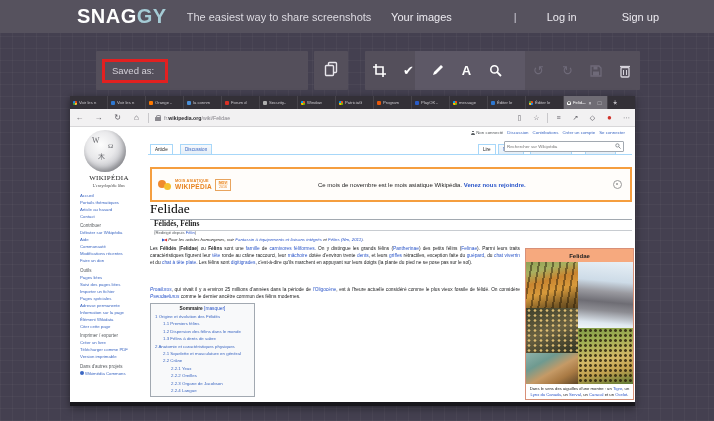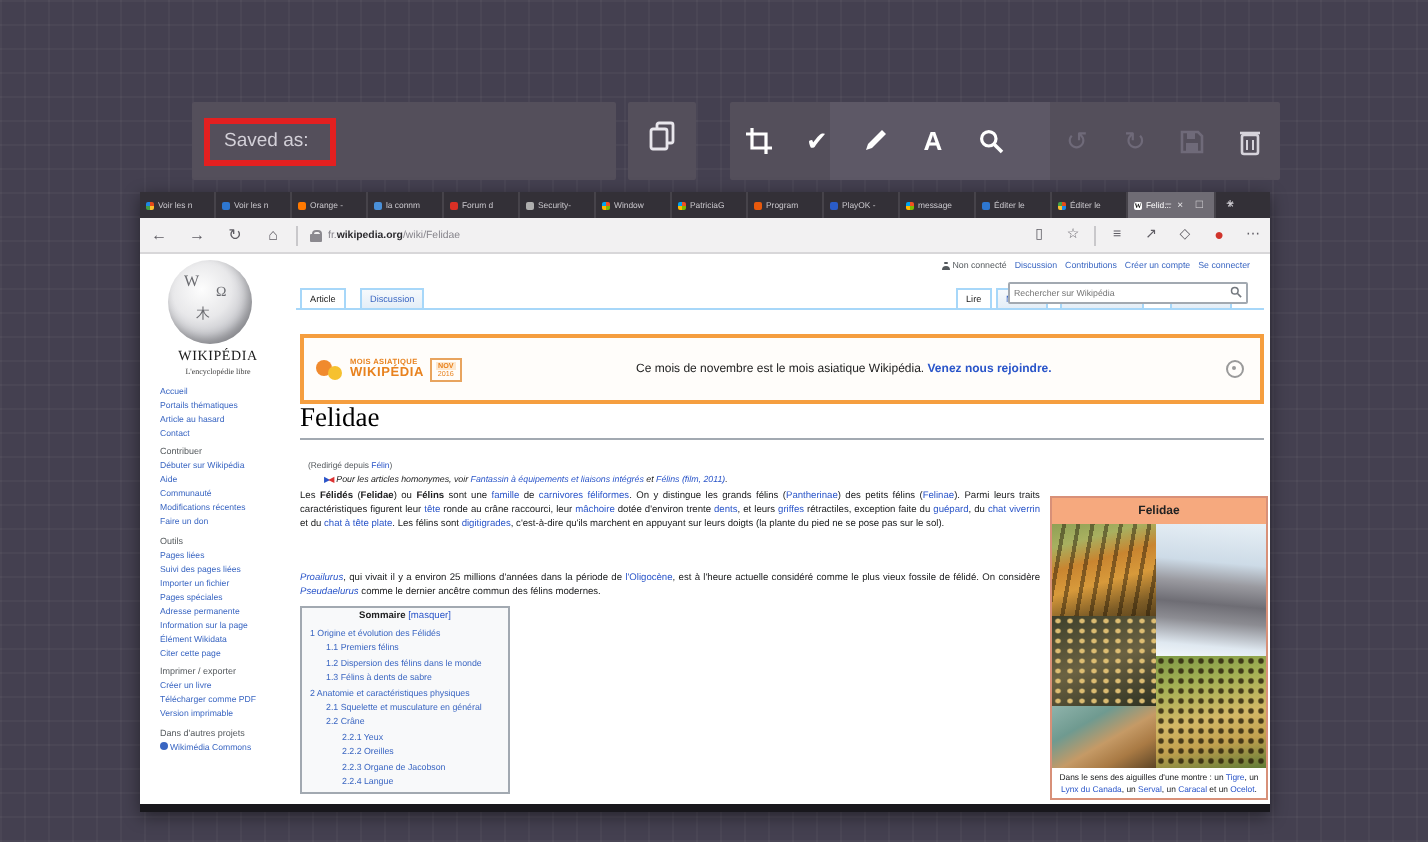--- a/index.html
+++ b/index.html
@@ -144,20 +144,30 @@
     linear-gradient(170deg,#7f9a46 0%,#a3b054 25%,#d3b866 55%,#c2a14f 75%,#5f7a35 100%);
     background-size:5px 5px,100% 100%;}
   .ibxcap{font-size:4.2px;line-height:5.6px;color:#202122;text-align:center;padding:2px 3px;}
   .taskstrip{position:absolute;left:0;right:0;bottom:0;height:4px;background:#18171c;}
 </style>
 </head>
 <body>
 
 <div class="stage">
 
+  <div class="hdr">
+    <div class="logo"><span>SNAG</span><span class="b">GY</span></div>
+    <div class="tagline">The easiest way to share screenshots</div>
+    <div class="hnav">
+      <span class="itm yi">Your images</span>
+      <span class="sep">|</span>
+      <span class="itm li">Log in</span>
+      <span class="itm su">Sign up</span>
+    </div>
+  </div>
 
   <div class="tbrow">
     <div class="tbox savedbox">
       <div class="redrect">
         <span class="savedlab">Saved as:</span>
       </div>
     </div>
     <div class="tbox copybox">
       <span>
         <svg width="15" height="16" viewBox="0 0 15 16">
@@ -395,20 +405,21 @@
             <span class="bnbadge">
               <div class="t">NOV</div>
               <div class="y">2016</div>
             </span>
           </div>
           <div class="bnmsg"><span>Ce mois de novembre est le mois asiatique Wikipédia. </span><span class="bl">Venez nous rejoindre.</span></div>
           <span class="bngear"></span>
         </div>
 
         <div class="atitle">Felidae</div>
+        <div class="asub">Félidés, Félins</div>
         <div class="aredir"><span>(Redirigé depuis </span><span class="lnk">Félin</span><span>)</span></div>
         <div class="ahat"><span class="harrow"><span class="a1">▶</span><span class="a2">◀</span></span><span><span>Pour les articles homonymes, voir </span><span class="lnk">Fantassin à équipements et liaisons intégrés</span><span> et </span><span class="lnk">Félins (film, 2011)</span><span>.</span></span></div>
 
         <div class="para p1"><span>Les </span><span class="b">Félidés</span><span> (</span><span class="b">Felidae</span><span>) ou </span><span class="b">Félins</span><span> sont une </span><span class="lnk">famille</span><span> de </span><span class="lnk">carnivores</span><span> </span><span class="lnk">féliformes</span><span>. On y distingue les grands félins (</span><span class="lnk">Pantherinae</span><span>) des petits félins (</span><span class="lnk">Felinae</span><span>). Parmi leurs traits caractéristiques figurent leur </span><span class="lnk">tête</span><span> ronde au crâne raccourci, leur </span><span class="lnk">mâchoire</span><span> dotée d'environ trente </span><span class="lnk">dents</span><span>, et leurs </span><span class="lnk">griffes</span><span> rétractiles, exception faite du </span><span class="lnk">guépard</span><span>, du </span><span class="lnk">chat viverrin</span><span> et du </span><span class="lnk">chat à tête plate</span><span>. Les félins sont </span><span class="lnk">digitigrades</span><span>, c'est-à-dire qu'ils marchent en appuyant sur leurs doigts (la plante du pied ne se pose pas sur le sol).</span></div>
         <div class="para p2"><span class="lnk i">Proailurus</span><span>, qui vivait il y a environ 25 millions d'années dans la période de </span><span class="lnk">l'Oligocène</span><span>, est à l'heure actuelle considéré comme le plus vieux fossile de félidé. On considère </span><span class="lnk i">Pseudaelurus</span><span> comme le dernier ancêtre commun des félins modernes.</span></div>
 
         <div class="toc">
           <div class="toctitle"><span>Sommaire</span> <span class="tg">[masquer]</span></div>
           <div class="tocrow l1">1 Origine et évolution des Félidés</div>
           <div class="tocrow l2">1.1 Premiers félins</div>

